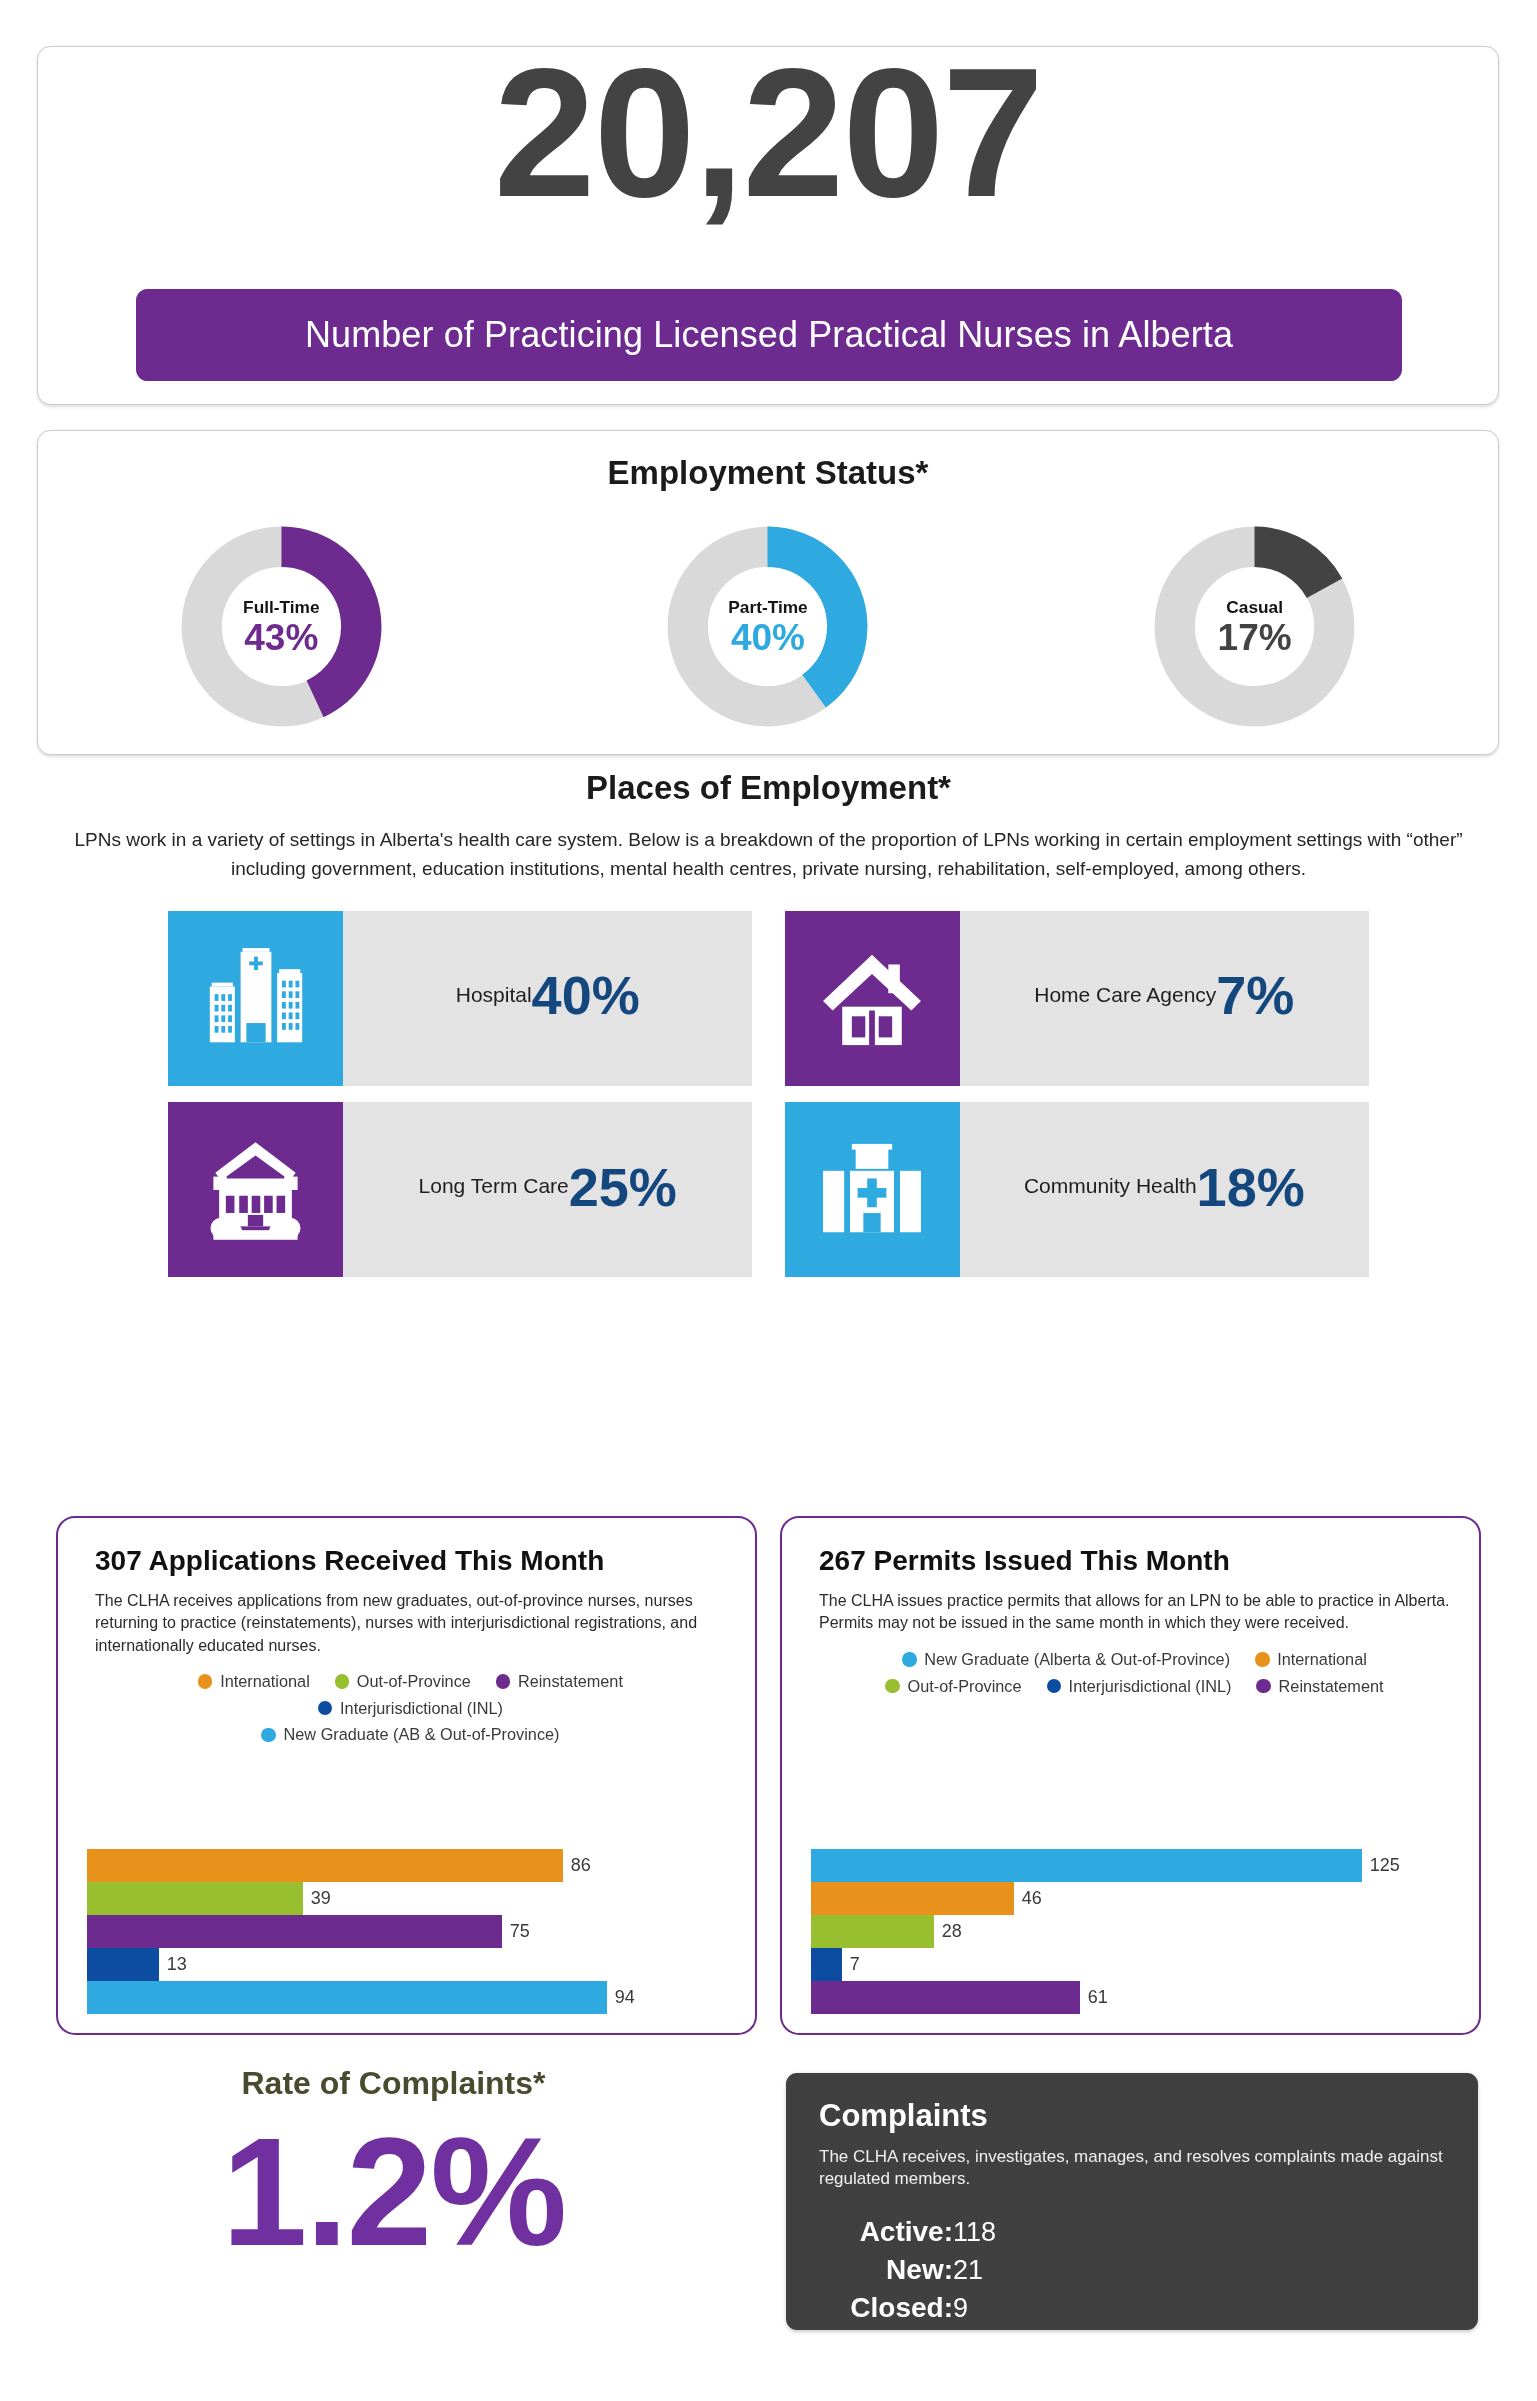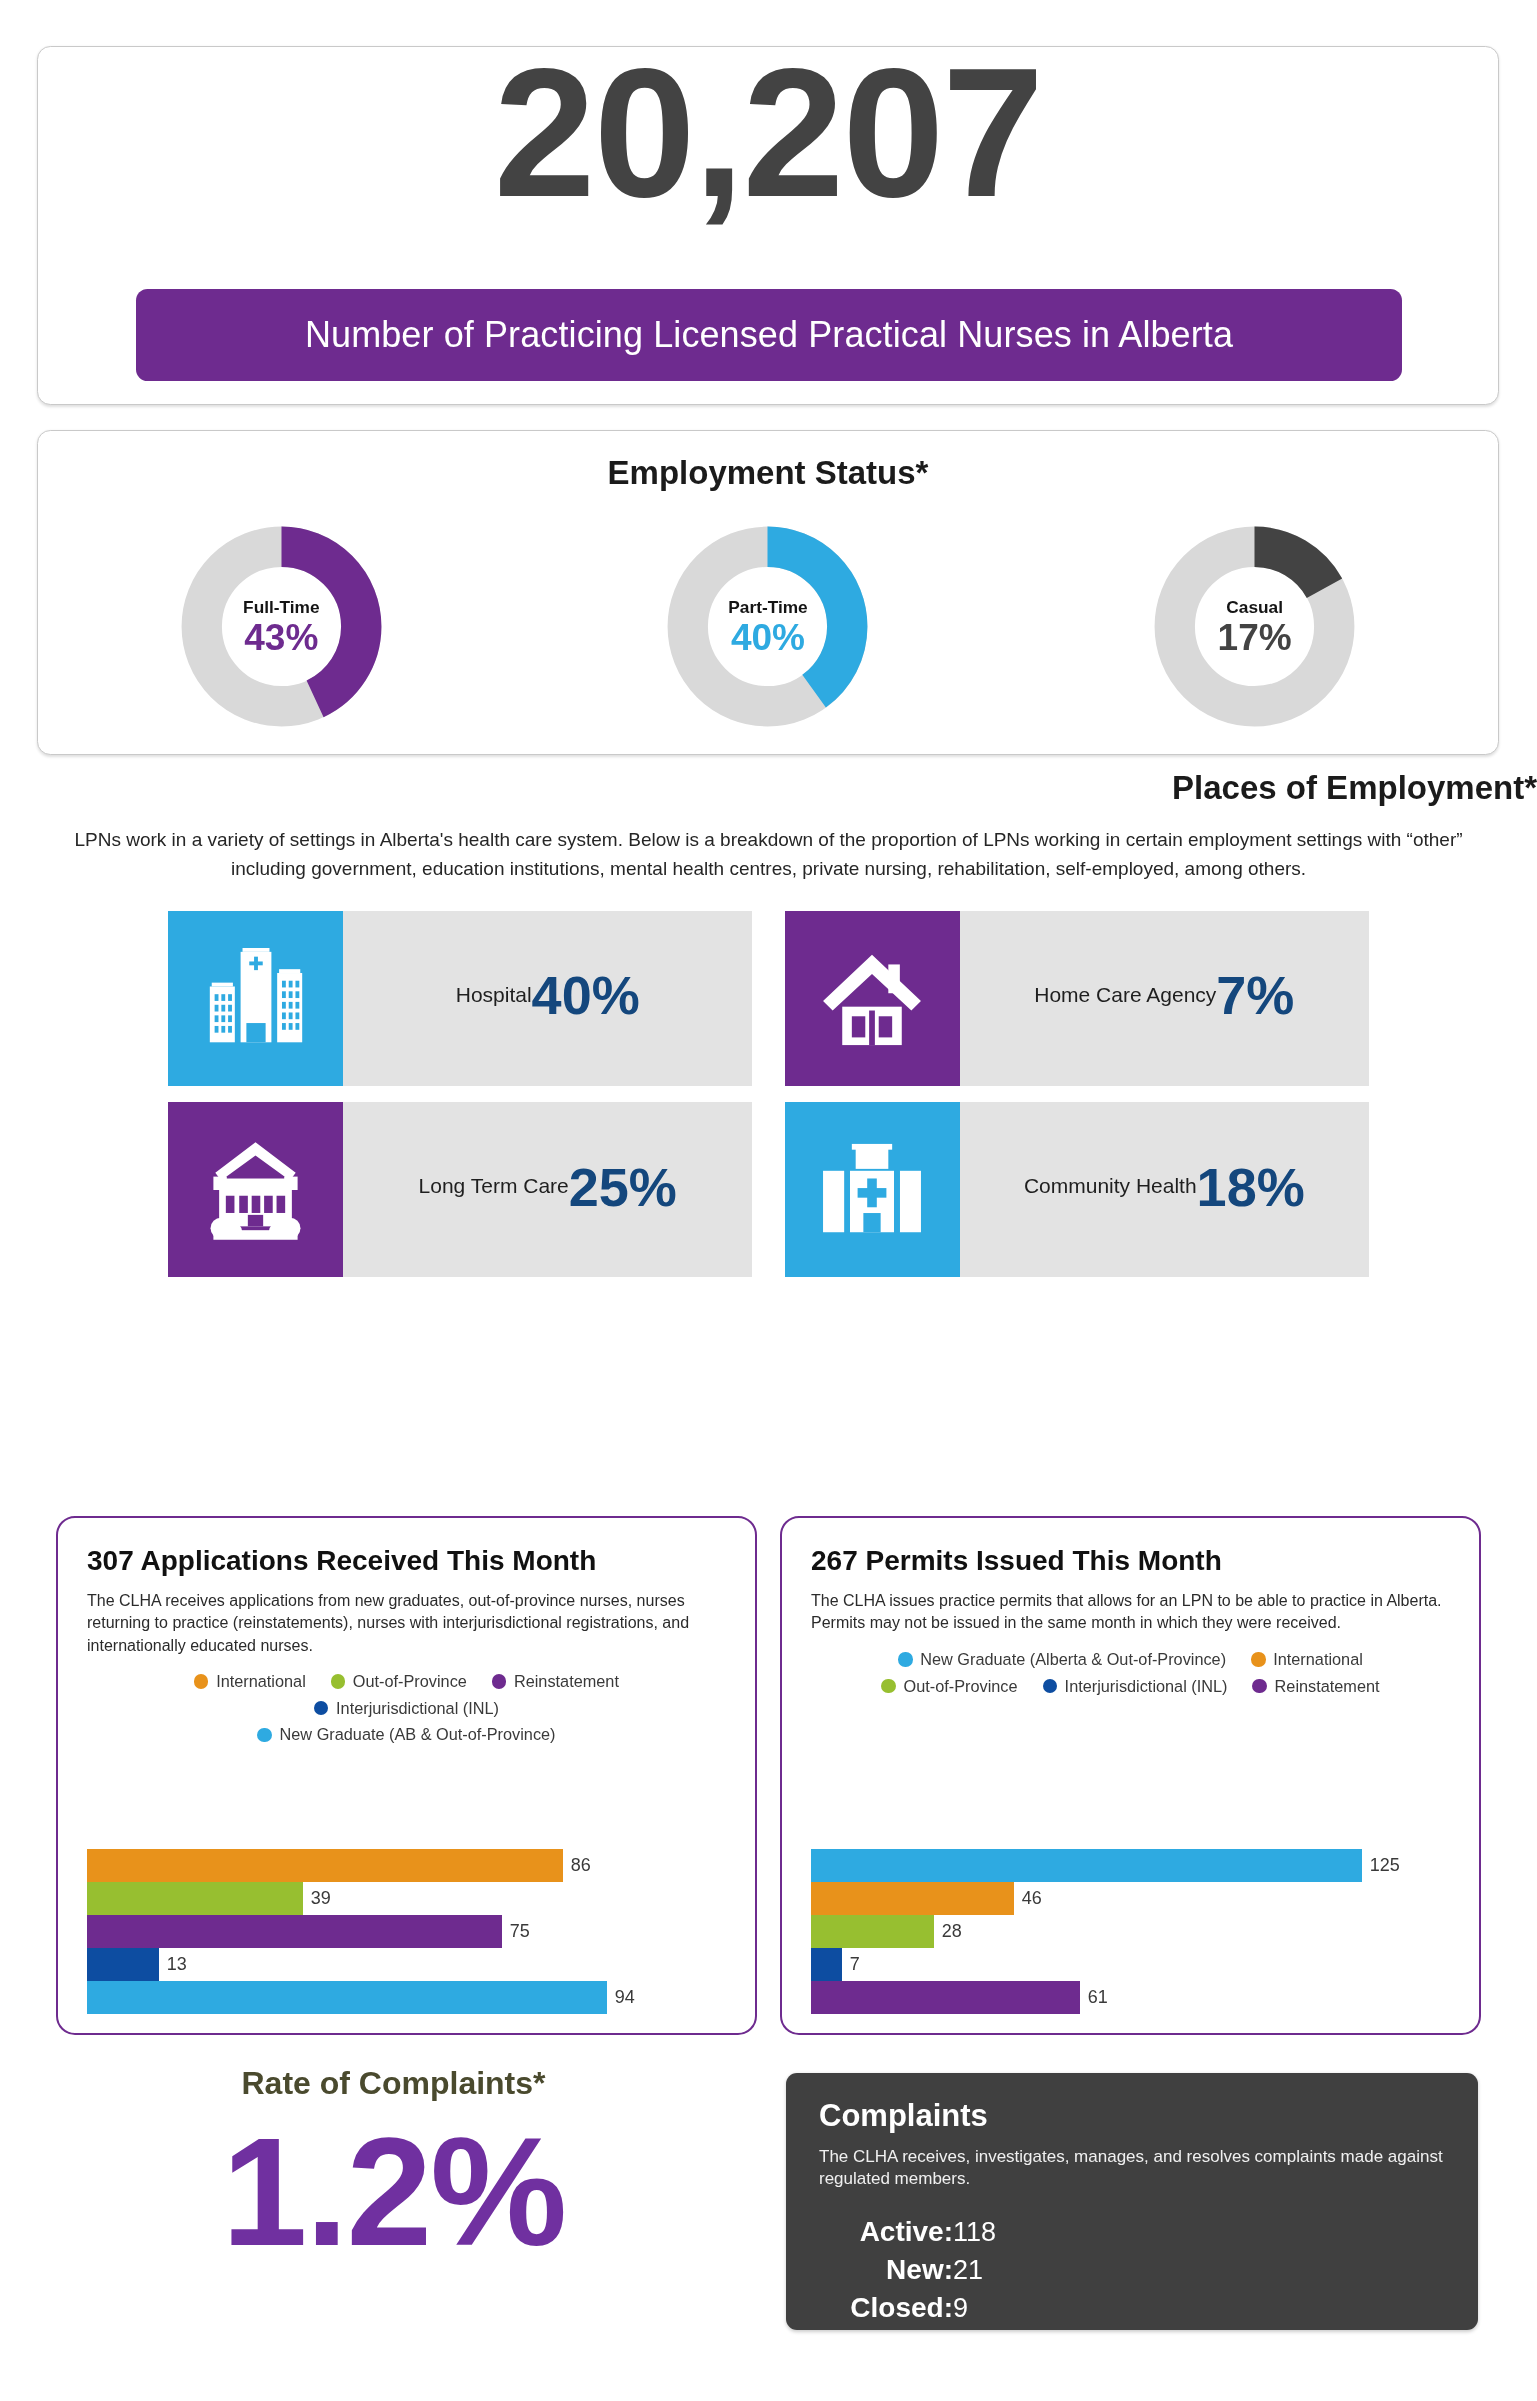--- a/index.html
+++ b/index.html
@@ -50,21 +50,21 @@
   .donut svg { display: block; }
   .donut-center {
     position: absolute; left: 0; top: 0; width: 100%; height: 100%;
     display: flex; flex-direction: column; align-items: center; justify-content: center;
   }
   .donut-label { font-size: 17.3px; font-weight: bold; color: #141414; margin-bottom: 1px; }
   .donut-value { font-size: 37px; font-weight: bold; line-height: 1; }
 
   
   .places-title {
-    position: absolute; left: 0; top: 769px; width: 100%; text-align: right;
+    position: absolute; left: 0; top: 769px; width: 100%; text-align: center;
     font-size: 33px; font-weight: bold; color: #1b1b1b;
   }
   .places-desc {
     position: absolute; left: 48px; top: 826px; width: 1441px;
     text-align: center; font-size: 19px; line-height: 1.5; color: #262626;
   }
 
   
   .tiles { position: absolute; left: 0; top: 911px; width: 1537px; }
   .tile-row { display: flex; justify-content: center; margin-bottom: 16.3px; }
@@ -86,21 +86,21 @@
   .tile-name { font-size: 21px; color: #1f1f1f; margin-bottom: 1.9px; }
   .tile-pct { font-size: 54px; font-weight: bold; color: #14477d; line-height: 1.05; }
   .tile-spacer { width: 584px; margin: 0 16.3px; }
 
   
   .panels { position: absolute; left: 0; top: 1516px; width: 1537px;
             display: flex; justify-content: center; }
   .panel {
     width: 701px; margin: 0 11.5px; height: 519px;
     border: 2.9px solid #6e2b8f; border-radius: 19px; background: #fff;
-    padding: 27px 29px 21px 29px; position: relative;
+    padding: 27px 29px 21px 37px; position: relative;
   }
   .panel-title { font-size: 28px; font-weight: bold; color: #111; margin-bottom: 13.4px; }
   .panel-desc { font-size: 16px; line-height: 1.38; color: #2b2b2b; }
   .legend { margin-top: 15.4px; }
   .legend-line { display: flex; justify-content: center; gap: 25px; margin-bottom: 7.7px; }
   .legend-item { display: flex; align-items: center; gap: 7.7px; font-size: 16.3px; color: #3a3a3a; }
   .dot { width: 14.4px; height: 14.4px; border-radius: 50%; flex: 0 0 14.4px; }
   .bars { position: absolute; left: 29px; right: 23px; bottom: 19px; }
   .bar-row { display: flex; align-items: center; height: 33px; }
   .bar { height: 33px; }

